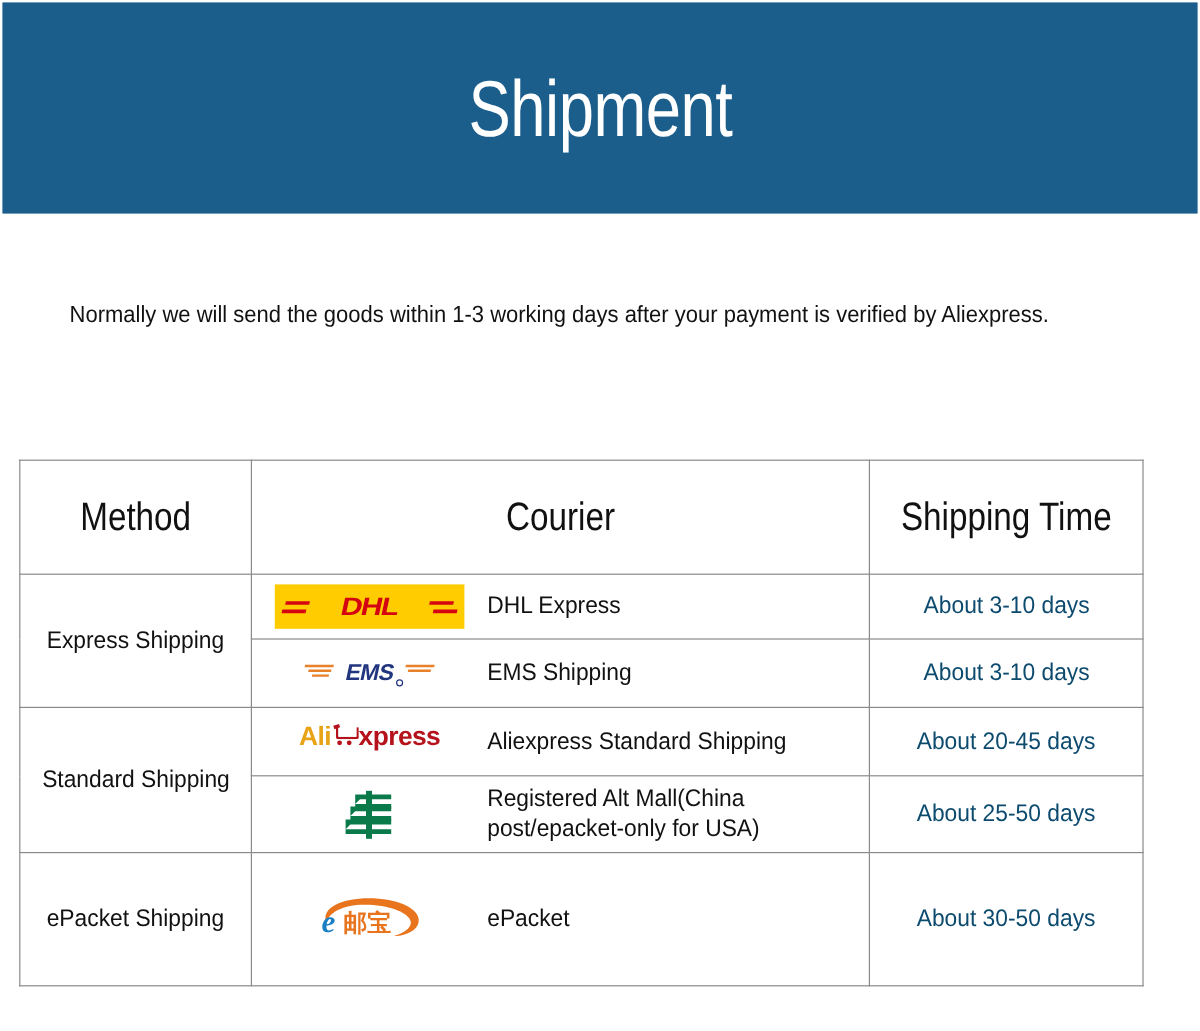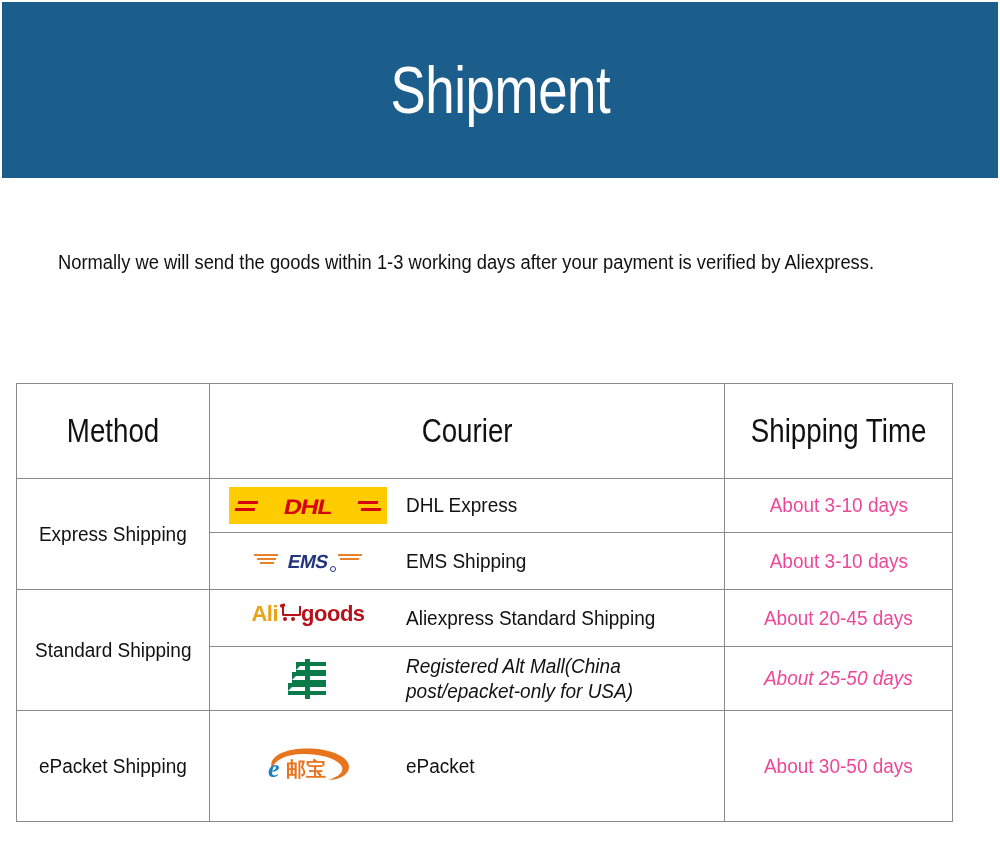--- a/index.html
+++ b/index.html
@@ -126,33 +126,33 @@
     transform: scaleX(0.95);
     transform-origin: left center;
     line-height: 1.25;
     white-space: pre-line;
   }
 
   
   .time-cell {
     text-align: center;
     font-size: 20px;
-    color: #ec4899;
+    color: #0c4a6e;
   }
   .time-cell span {
     display: inline-block;
     transform: scaleX(0.95);
     transform-origin: center;
     white-space: nowrap;
   }
 
   .r1 { height: 54px; }
   .r2 { height: 57px; }
   .r3 { height: 57px; }
-  .r4 { height: 64px; font-style: italic; }
+  .r4 { height: 64px; }
   .r5 { height: 111px; padding-left: 32px; }
 
   
   
   .logo-dhl {
     width: 158px;
     height: 37px;
     background: #ffcc00;
     position: relative;
     overflow: hidden;
@@ -342,21 +342,21 @@
         <div class="courier-inner">
           <div class="logo-wrap">
             <div class="logo-ali">
               <span class="ali">Ali</span>
               <span class="cart">
                 <span class="handle"></span>
                 <span class="body"></span>
                 <span class="w1"></span>
                 <span class="w2"></span>
               </span>
-              <span class="xpr">goods</span>
+              <span class="xpr">xpress</span>
             </div>
           </div>
           <div class="courier-name">Aliexpress Standard Shipping</div>
         </div>
       </td>
       <td class="time-cell"><span>About 20-45 days</span></td>
     </tr>
 
     <tr class="r4">
       <td class="courier-cell">

